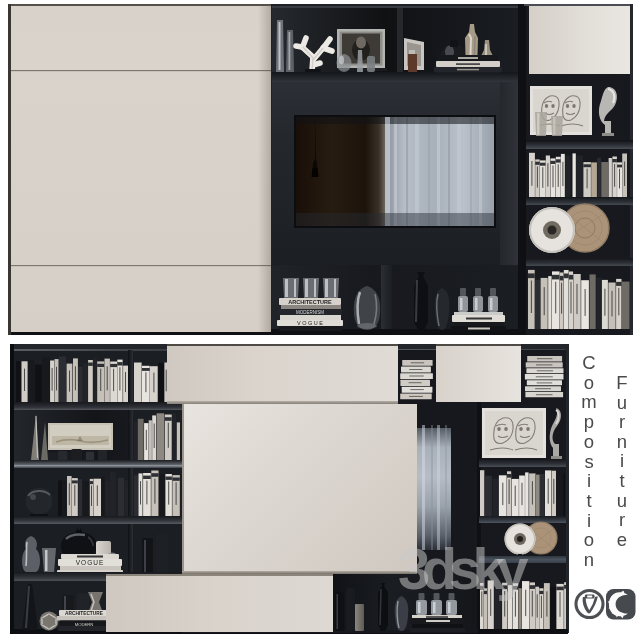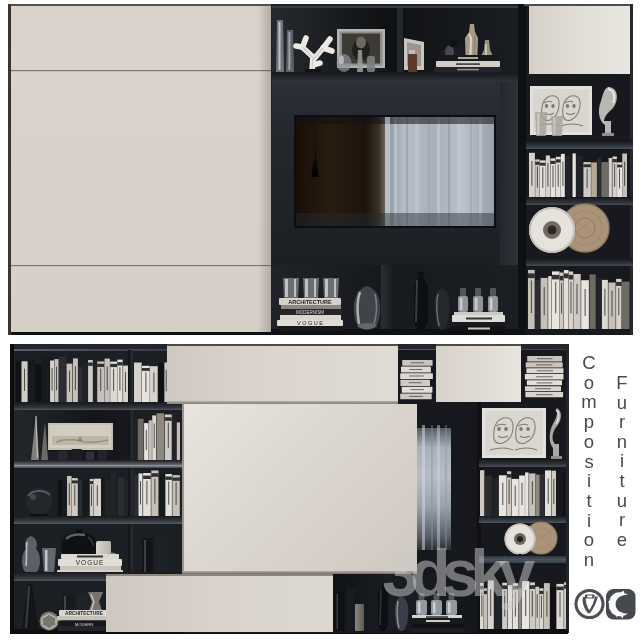--- a/index.html
+++ b/index.html
@@ -826,21 +826,21 @@
 
 <div class="abs" style="left:106px;top:574px;width:227px;height:58px;
 background:linear-gradient(90deg,#cec8c1,#d9d3cc 50%,#ddd8d2);"></div>
 
 <div class="abs" style="left:106px;top:574px;width:227px;height:2px;background:#8a847b;"></div>
 
 <div class="abs" style="left:578px;top:353px;width:22px;text-align:center;font-size:18.5px;line-height:19.7px;color:#4a4a4a;">C<br>o<br>m<br>p<br>o<br>s<br>i<br>t<br>i<br>o<br>n</div>
 
 <div class="abs" style="left:611px;top:373px;width:22px;text-align:center;font-size:18.5px;line-height:19.6px;color:#4a4a4a;">F<br>u<br>r<br>n<br>i<br>t<br>u<br>r<br>e</div>
 
-<div class="abs" style="left:382px;top:535px;width:240px;font-size:66px;font-weight:bold;color:rgba(202,202,202,0.52);letter-spacing:-8.5px;font-family:Liberation Sans,sans-serif;">3dsky</div>
+<div class="abs" style="left:398px;top:535px;width:240px;font-size:58px;font-weight:bold;color:rgba(202,202,202,0.52);letter-spacing:-8.5px;font-family:Liberation Sans,sans-serif;">3dsky</div>
 
 <svg class="abs" style="left:574px;top:588px" width="31" height="32" viewBox="0 0 31 32">
 <circle cx="15.5" cy="16" r="13.5" fill="none" stroke="#4e5154" stroke-width="3.1"></circle>
 <path d="M8.8 9 Q7.6 17 13.2 24.6 Q14.8 26.3 16.6 24.4 Q21.8 17.5 23.9 8.6 L21.1 8.8 Q19.3 16.5 15.3 22.3 Q11.6 16.5 11.7 9 Z" fill="#4e5154"></path>
 <rect x="10.8" y="6.6" width="9.8" height="3.8" rx="1.3" fill="#4e5154"></rect>
 <rect x="13.1" y="7.6" width="5.2" height="1.8" rx="0.7" fill="#fdfdfd"></rect>
 </svg>
 
 <svg class="abs" style="left:606px;top:589px" width="30" height="31" viewBox="0 0 30 31">
 <rect x="0" y="0" width="29.5" height="30.5" rx="7.5" fill="#46494d"></rect>

